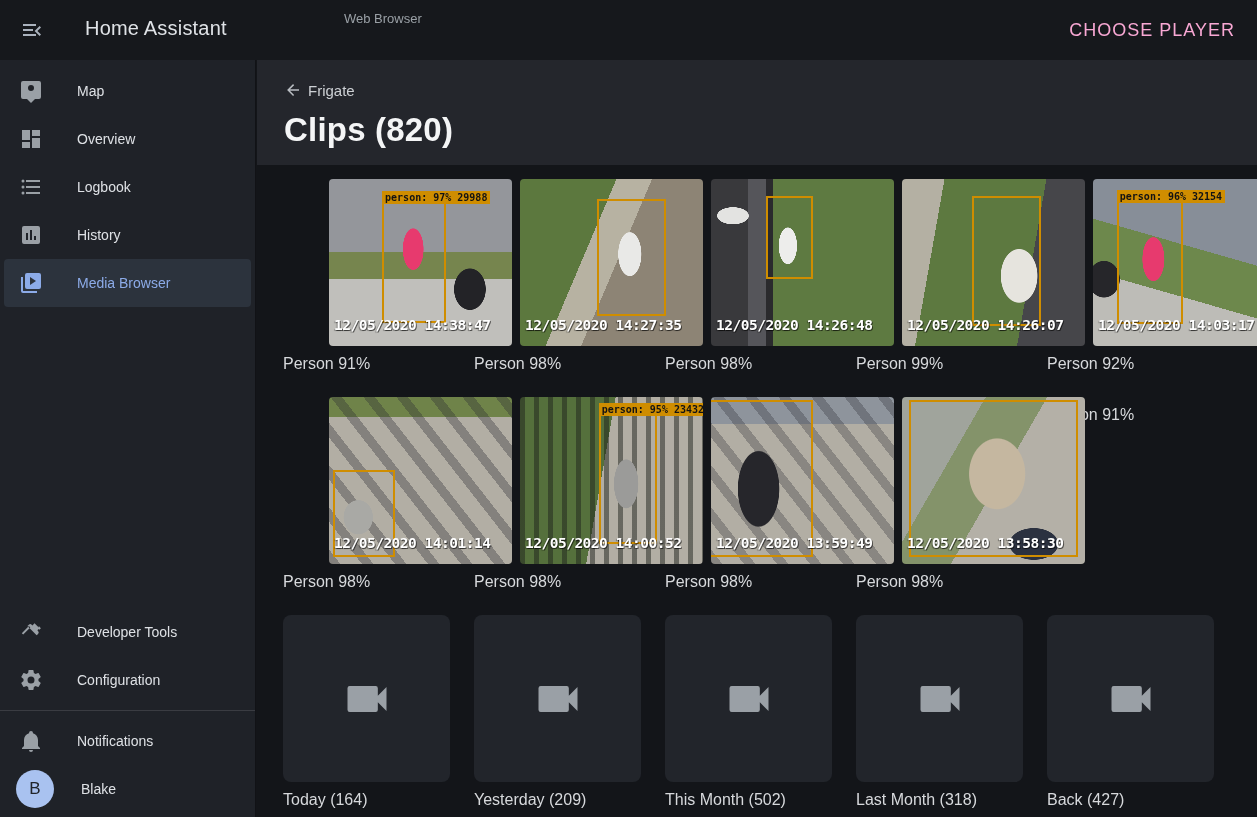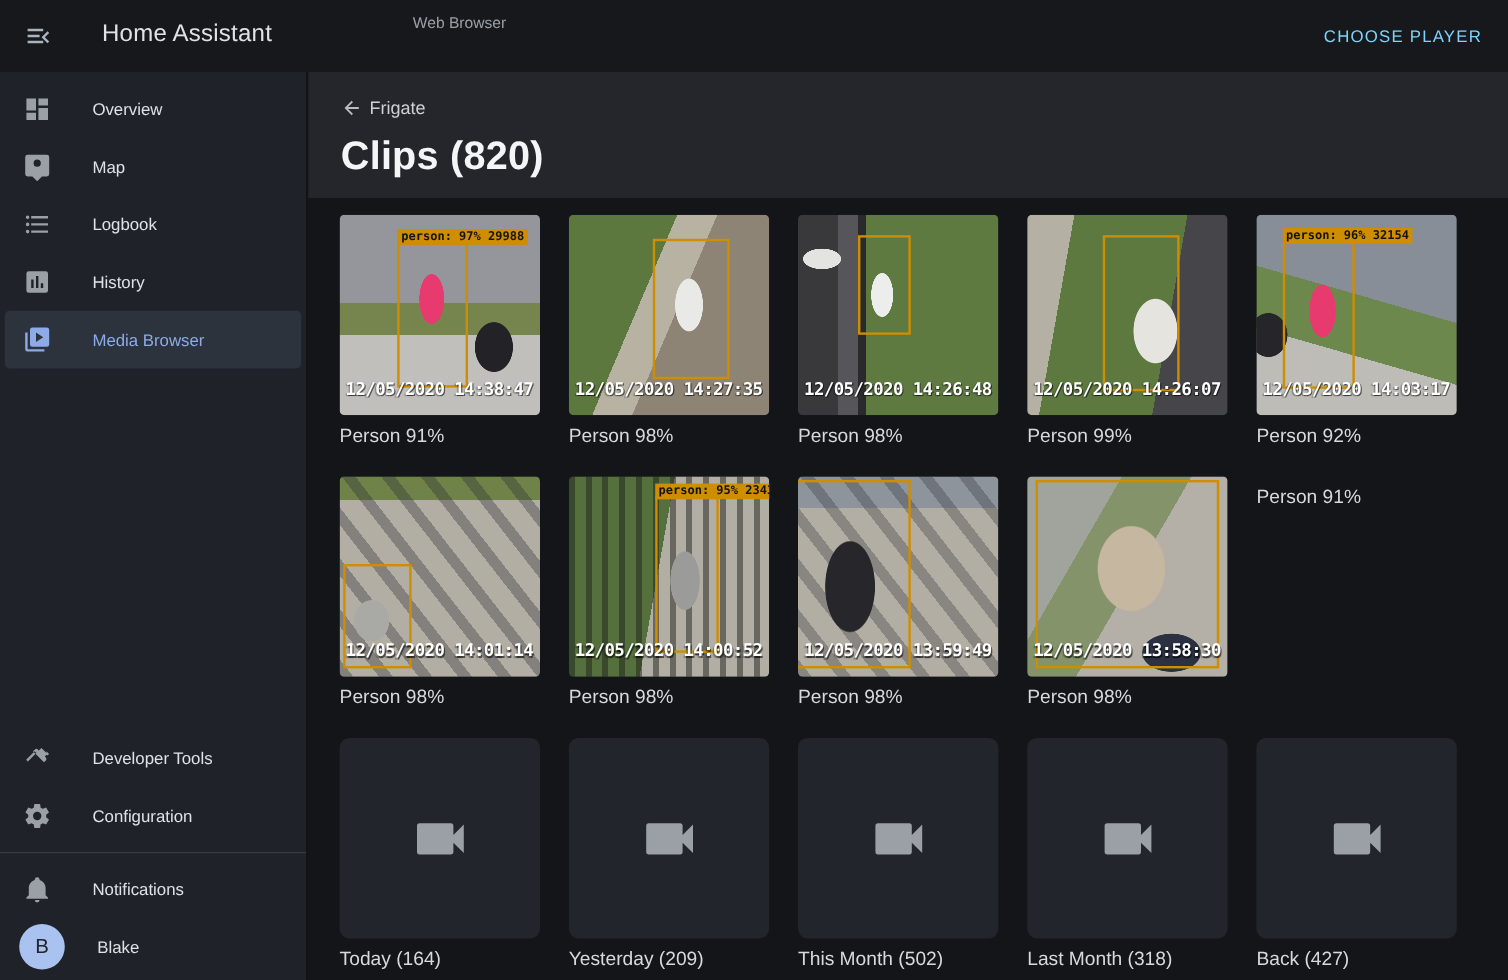--- a/index.html
+++ b/index.html
@@ -9,21 +9,21 @@
   
   .topbar { position:absolute; top:0; left:0; width:1257px; height:60px;
     background:#16181c; display:flex; align-items:center; z-index:30; }
   .menu-toggle { position:absolute; left:18px; top:16px; width:28px; height:28px;
     color:#aab2bd; cursor:pointer; display:flex; align-items:center; justify-content:center; }
   .app-title { position:absolute; left:85px; top:17px; font-size:20px; color:#dfe2e6; letter-spacing:.2px; }
   .page-title-block { position:absolute; left:344px; top:8px; }
   .page-title { font-size:20px; color:#e8eaed; font-weight:400; }
   .page-subtitle { font-size:13px; color:#9aa0a6; margin-top:3px; }
   .choose-player { position:absolute; right:14px; top:0; height:60px; display:flex; align-items:center;
-    padding:0 8px; color:#7dd3fc; font-size:14px; font-weight:500; letter-spacing:1px; cursor:pointer;margin-left:24px; }
+    padding:0 8px; color:#f9a8d4; font-size:18px; font-weight:500; letter-spacing:1px; cursor:pointer;margin-left:24px; }
 
   
   .sidebar { position:absolute; top:60px; left:0; width:256px; height:757px;
     background:#1f2228; border-right:1px solid rgba(0,0,0,.45); z-index:20;
     display:flex; flex-direction:column; }
   .nav-top { padding-top:7px; }
   .nav-item { height:48px; display:flex; align-items:center; margin:0 4px; border-radius:4px;
     cursor:pointer; color:#c9ccd1; }
   .nav-item .nav-icon { width:24px; height:24px; margin-left:15px; color:#9aa0a6; flex:0 0 24px; }
   .nav-item .nav-label { margin-left:34px; font-size:14px; font-weight:500; color:#dee1e5; }
@@ -40,21 +40,21 @@
   
   .main { position:absolute; left:257px; top:60px; width:1000px; height:757px; }
   .content-header { background:#24262c; padding:21px 27px 16px 27px; }
   .breadcrumb { display:flex; align-items:center; color:#cdd0d4; font-size:15px; cursor:pointer; width:max-content; }
   .breadcrumb .arrow { width:18px; height:18px; margin-right:6px; color:#b9bdc2; }
   .content-title { margin-top:12px; font-size:33px; font-weight:700; color:#f4f5f6; letter-spacing:.2px; }
 
   .grid-area { padding:14px 27px 0 26px; }
   .clip-grid { display:grid; grid-template-columns:repeat(5,167px); column-gap:24px; row-gap:14px; }
   .clip-cell { cursor:pointer; }
-  .thumb { position:relative; width:167px; height:167px; border-radius:4px; overflow:hidden; background:#555; }
+  .thumb { position:relative; width:183px; height:167px; border-radius:4px; overflow:hidden; background:#555;margin-left:46px; }
   .clip-label { margin-top:9px; margin-bottom:10px; font-size:16px; color:#d7d9dc; }
   .ts { position:absolute; left:5px; bottom:13px; font-family:"DejaVu Sans Mono",monospace;
     font-weight:700; font-size:14.5px; color:#fff; letter-spacing:-.5px; white-space:nowrap;
     text-shadow:1px 1px 0 rgba(0,0,0,.55), -1px 1px 1px rgba(0,0,0,.35); }
   .bbox { position:absolute; border:2px solid #cf8d00; }
   .bbox-chip { position:absolute; bottom:100%; left:-2px; background:#cf8d00; color:#131313;
     font-family:"DejaVu Sans Mono",monospace; font-size:10px; font-weight:700; white-space:nowrap; padding:1px 3px; }
 
   
   .folder-card { width:167px; height:167px; border-radius:8px; background:#22252b;
@@ -117,32 +117,32 @@
     <div class="page-subtitle">Web Browser</div>
   </div>
   <div class="choose-player">CHOOSE PLAYER</div>
 </header>
 
 <nav class="sidebar">
   <div class="nav-top">
     <div class="nav-item">
       <span class="nav-icon">
         <svg width="24" height="24" viewBox="0 0 24 24">
+            <path fill="currentColor" d="M20 2H4a2 2 0 0 0-2 2v14a2 2 0 0 0 2 2h4l4 4 4-4h4a2 2 0 0 0 2-2V4a2 2 0 0 0-2-2M12 6a3 3 0 0 1 3 3 3 3 0 0 1-3 3 3 3 0 0 1-3-3 3 3 0 0 1 3-3m6 10.6c0-2-4-3.1-6-3.1s-6 1.1-6 3.1V17h12v-.4Z"></path>
+          </svg>
+      </span>
+      <span class="nav-label">Map</span>
+    </div>
+    <div class="nav-item">
+      <span class="nav-icon">
+        <svg width="24" height="24" viewBox="0 0 24 24">
             <path fill="currentColor" d="M13 3v6h8V3h-8M3 13h8V3H3v10m10 8h8V11h-8v10M3 21h8v-6H3v6Z"></path>
           </svg>
       </span>
       <span class="nav-label">Overview</span>
-    </div>
-    <div class="nav-item">
-      <span class="nav-icon">
-        <svg width="24" height="24" viewBox="0 0 24 24">
-            <path fill="currentColor" d="M20 2H4a2 2 0 0 0-2 2v14a2 2 0 0 0 2 2h4l4 4 4-4h4a2 2 0 0 0 2-2V4a2 2 0 0 0-2-2M12 6a3 3 0 0 1 3 3 3 3 0 0 1-3 3 3 3 0 0 1-3-3 3 3 0 0 1 3-3m6 10.6c0-2-4-3.1-6-3.1s-6 1.1-6 3.1V17h12v-.4Z"></path>
-          </svg>
-      </span>
-      <span class="nav-label">Map</span>
     </div>
     <div class="nav-item">
       <span class="nav-icon">
         <svg width="24" height="24" viewBox="0 0 24 24">
             <path fill="currentColor" d="M7 5h14v2H7V5m0 8v-2h14v2H7M4 4.5A1.5 1.5 0 0 1 5.5 6 1.5 1.5 0 0 1 4 7.5 1.5 1.5 0 0 1 2.5 6 1.5 1.5 0 0 1 4 4.5m0 6A1.5 1.5 0 0 1 5.5 12 1.5 1.5 0 0 1 4 13.5 1.5 1.5 0 0 1 2.5 12 1.5 1.5 0 0 1 4 10.5M7 19v-2h14v2H7m-3-2.5A1.5 1.5 0 0 1 5.5 18 1.5 1.5 0 0 1 4 19.5 1.5 1.5 0 0 1 2.5 18 1.5 1.5 0 0 1 4 16.5Z"></path>
           </svg>
       </span>
       <span class="nav-label">Logbook</span>
     </div>
     <div class="nav-item">

